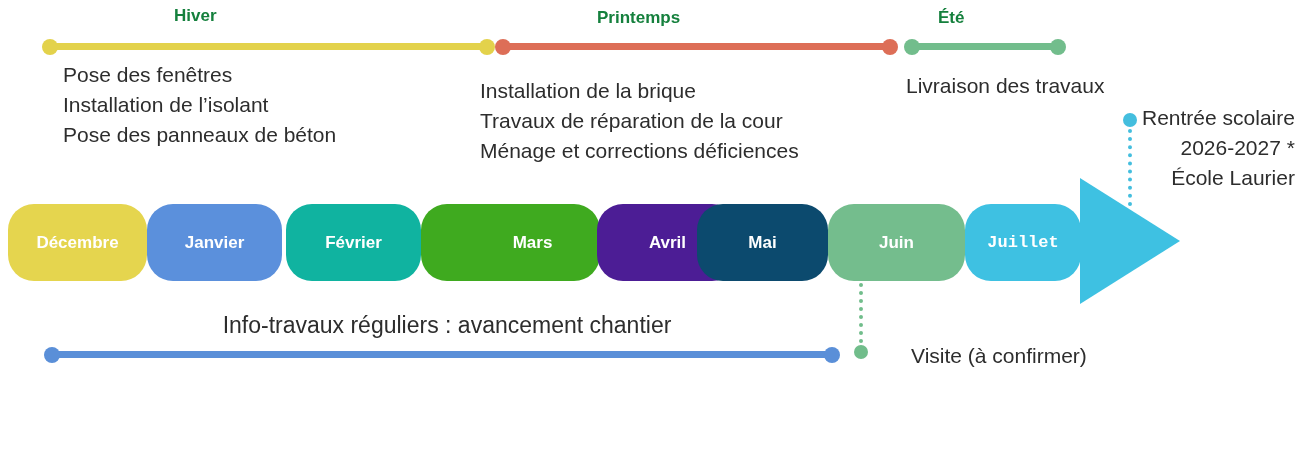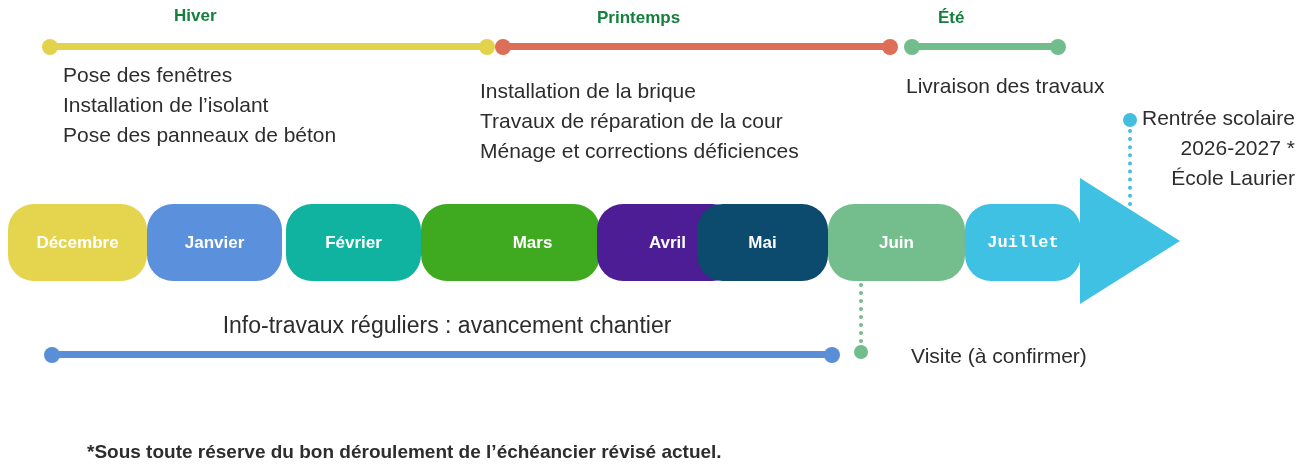--- a/index.html
+++ b/index.html
@@ -107,15 +107,14 @@
 
   <div class="abs vdash" style="left: 859px; top: 283px; height: 60px; border-left-color: rgb(113, 189, 139);"></div>
   <div class="abs dot-sm" style="left: 854px; top: 345px; background-color: rgb(113, 189, 139);"></div>
   <div class="abs note-text" style="left:911px;top:341px;">Visite (à confirmer)</div>
 
   <div class="abs info-label" style="left:147px;top:312px;width:600px;">Info-travaux réguliers : avancement chantier</div>
   <div class="abs season-line" style="left: 52px; top: 351px; width: 780px; background-color: rgb(90, 143, 216);"></div>
   <div class="abs dot" style="left: 44px; top: 347px; background-color: rgb(90, 143, 216);"></div>
   <div class="abs dot" style="left: 824px; top: 347px; background-color: rgb(90, 143, 216);"></div>
 
-  <div class="abs footnote" style="left:87px;top:441px;">*Sous toute réserve du bon déroulement de l’échéancier révisé actuel.</div>
 
 </div>
 
 </body></html>

